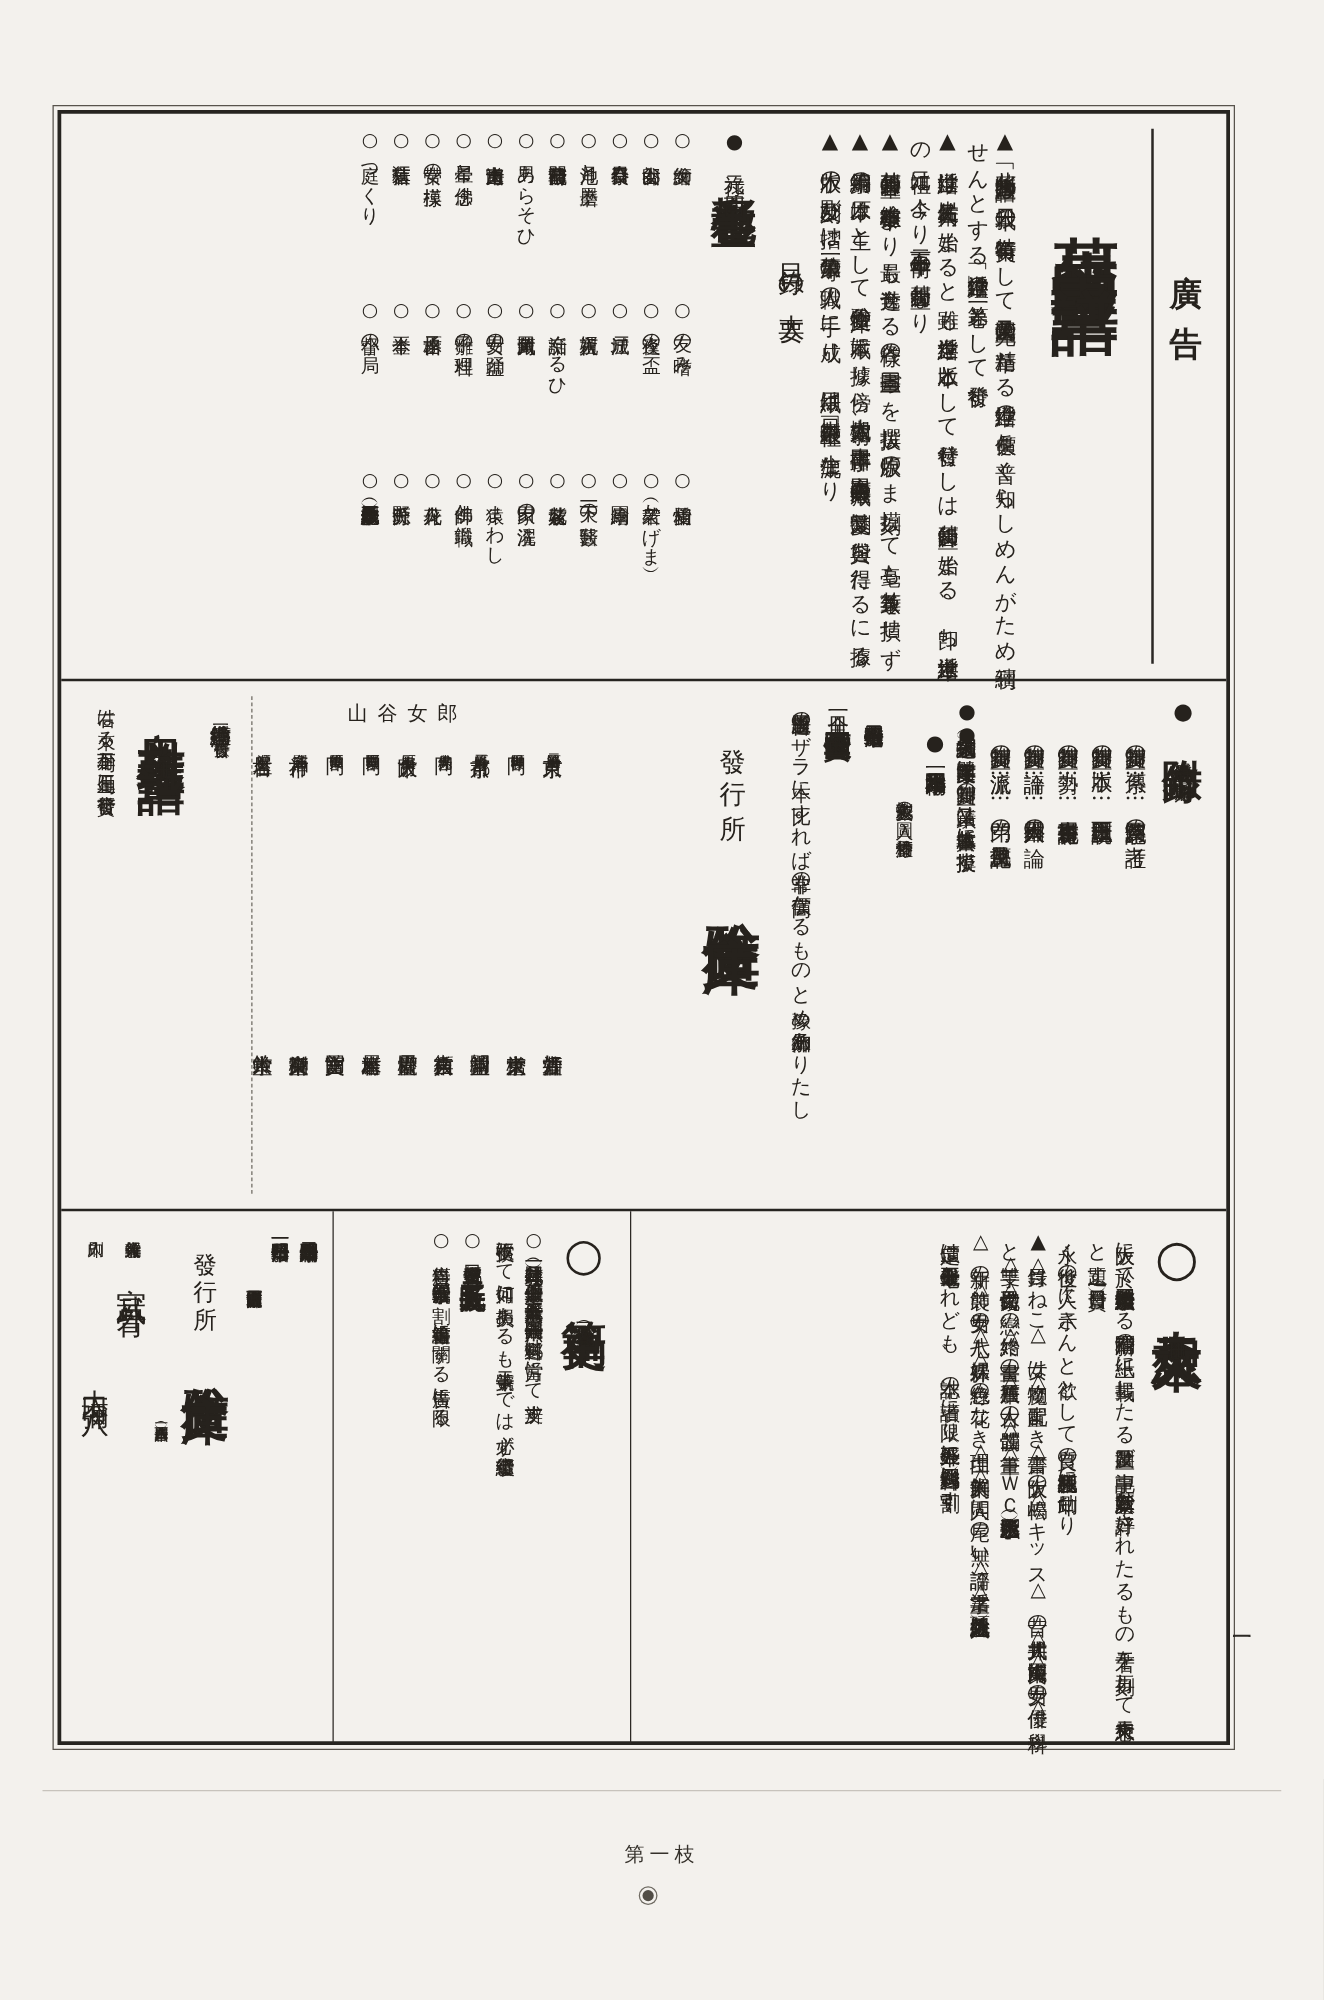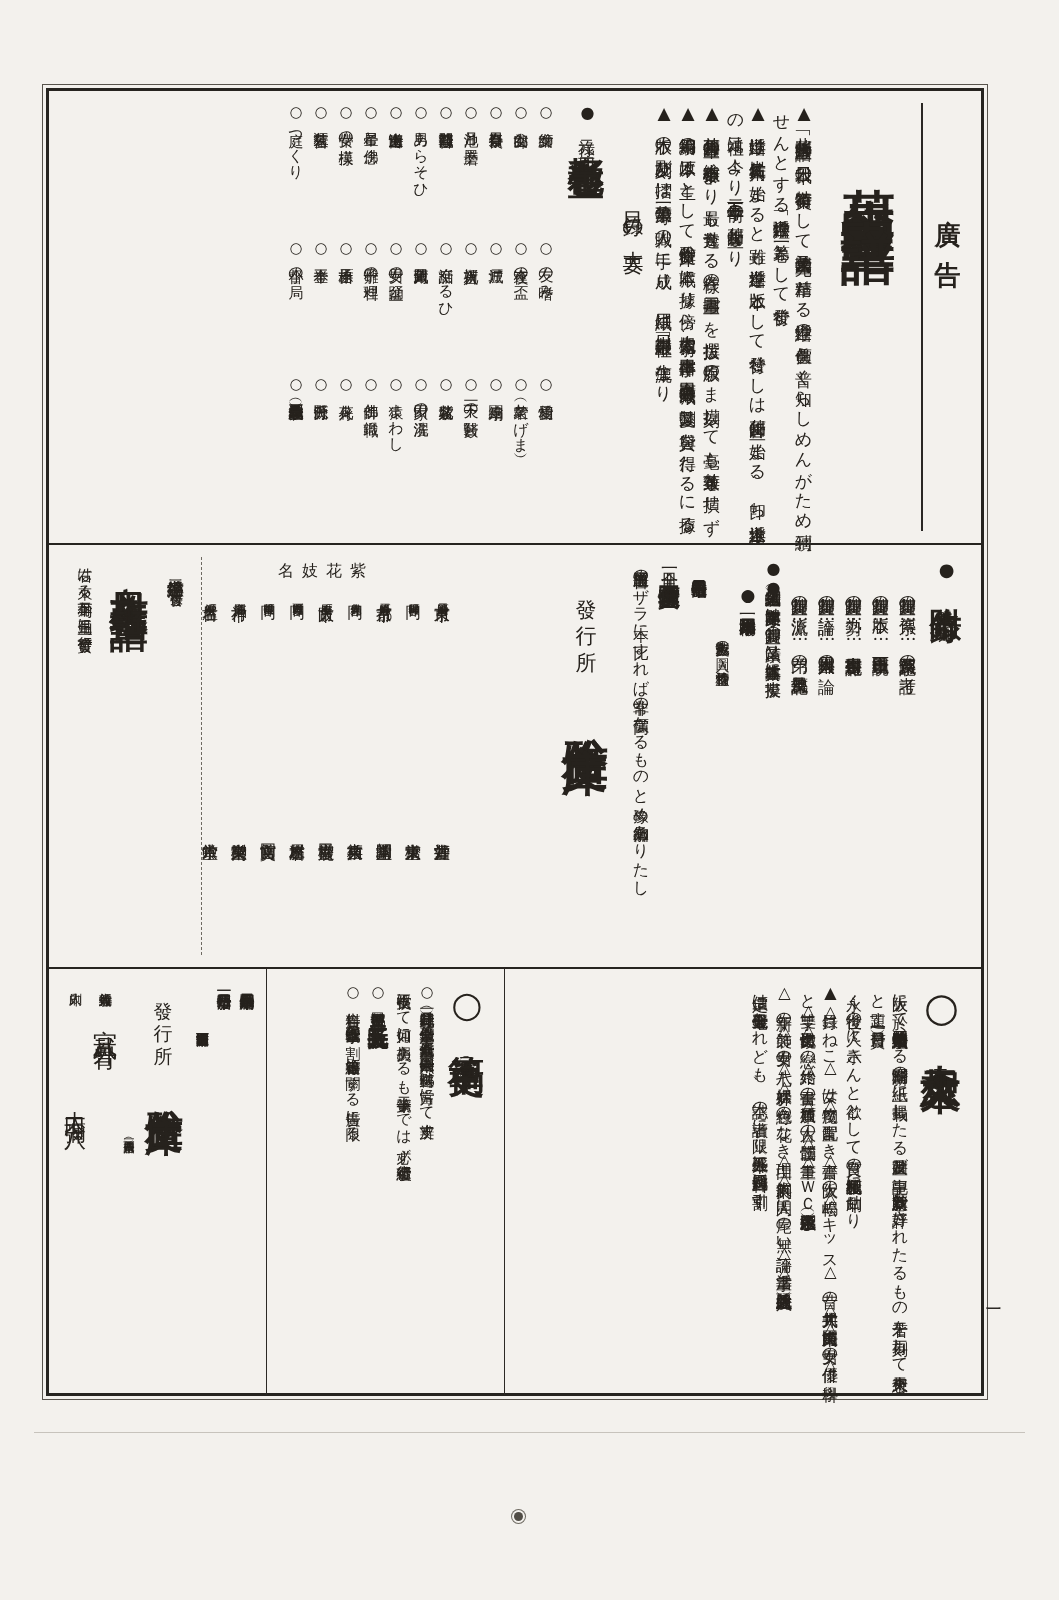--- a/index.html
+++ b/index.html
@@ -132,21 +132,21 @@
         <div class="price">
           <span class="p-vol">全一冊</span><span class="p-price">實價金三圓</span><span class="p-post">郵便小包料十二錢</span>
         </div>
         <p class="m-par">普通出版屋のザラ本に比すれば非常の高價なるものと豫め御承知ありたし</p>
         <div class="hakkojo">
           <span class="h-role">發行所</span><span class="h-name">雅俗文庫</span>
         </div>
       </div>
 
       <div class="dist">
-        <div class="dist-header">名妓花紫</div>
+        <div class="dist-header">山谷女郎</div>
         <div class="dist-cols">
             <div class="d-col">
             <span class="d-top"><span class="d-place">東京市</span><span class="d-addr">神田淡路町二</span></span><span class="d-name">酒井好古堂</span>
           </div>
             <div class="d-col">
             <span class="d-top"><span class="d-place">同</span><span class="d-addr">神田表神保町</span></span><span class="d-name">大橋東京堂</span>
           </div>
             <div class="d-col">
             <span class="d-top"><span class="d-place">京都市</span><span class="d-addr">三條通寺町</span></span><span class="d-name">細川開益堂</span>
           </div>
@@ -222,14 +222,15 @@
             <span class="c-plabel">印刷人</span><span class="c-pname2">太田彌八</span>
           </div>
         </div>
       </div>
 
     </div>
   </div>
 
   <span class="side-mark">一</span>
   <div class="foot-rule"></div>
+  <div class="foot-mark">第一枝</div>
   <div class="foot-dot"></div>
 </div>
 
 </body></html>

